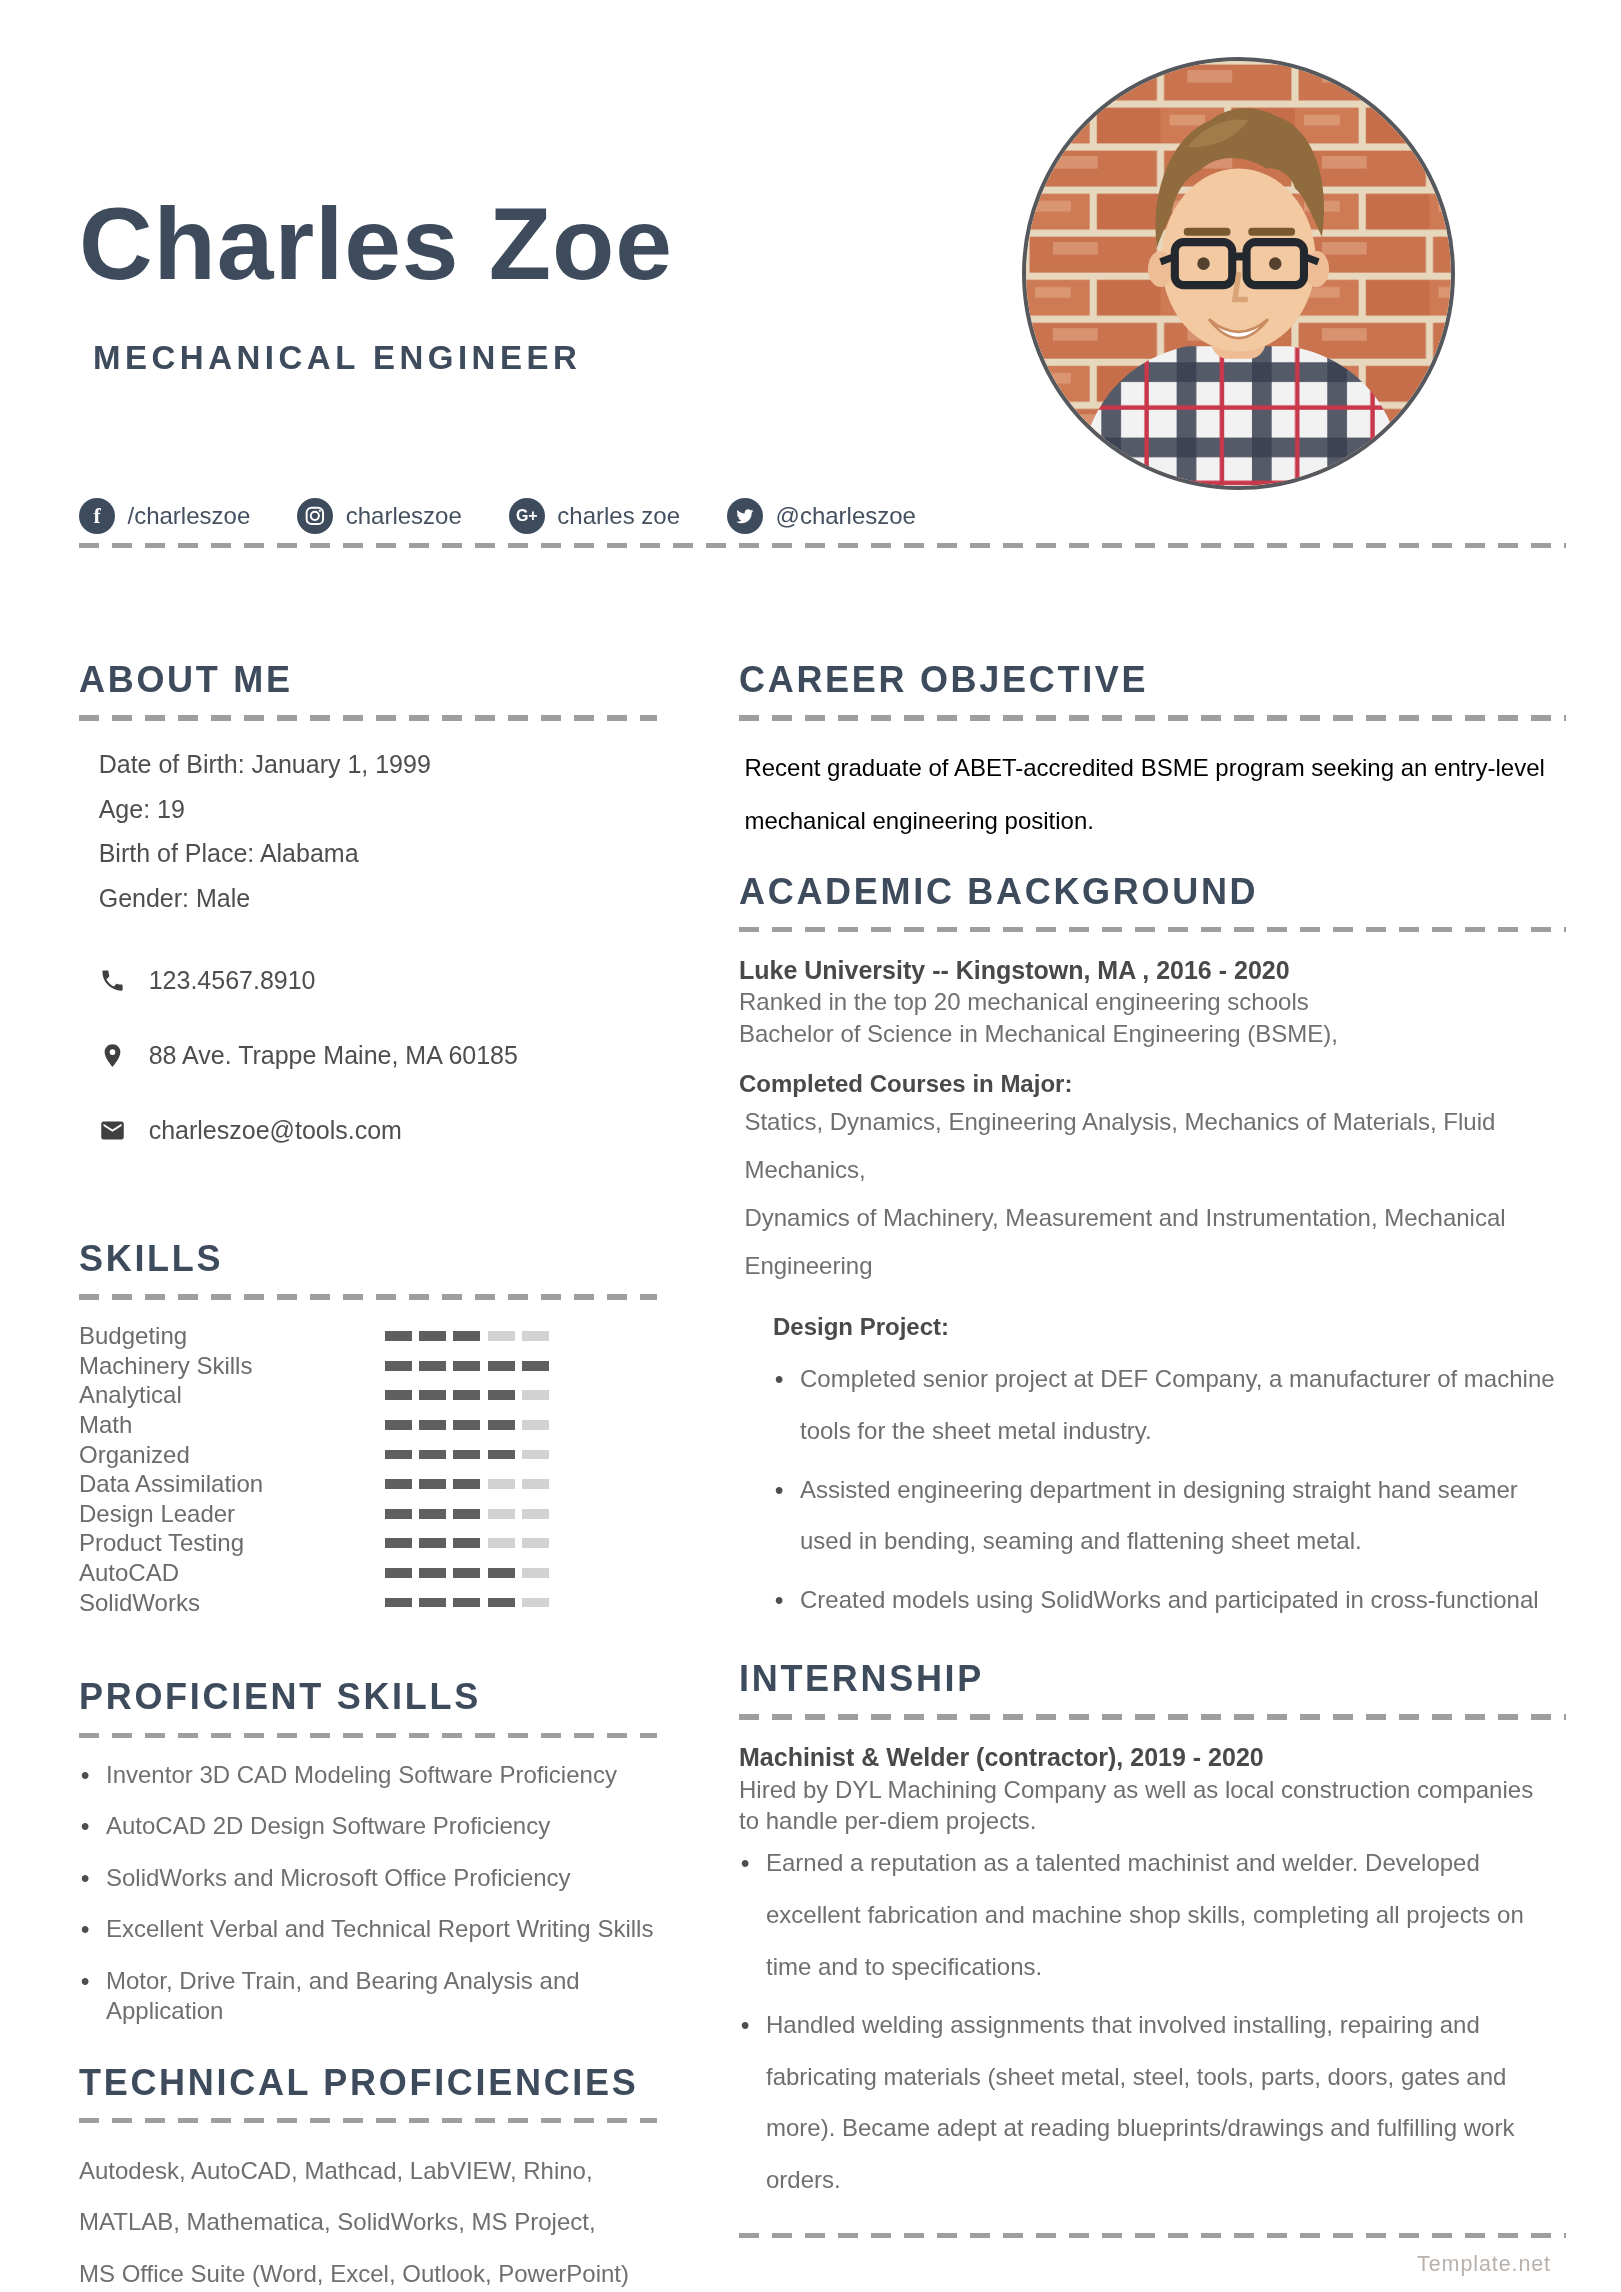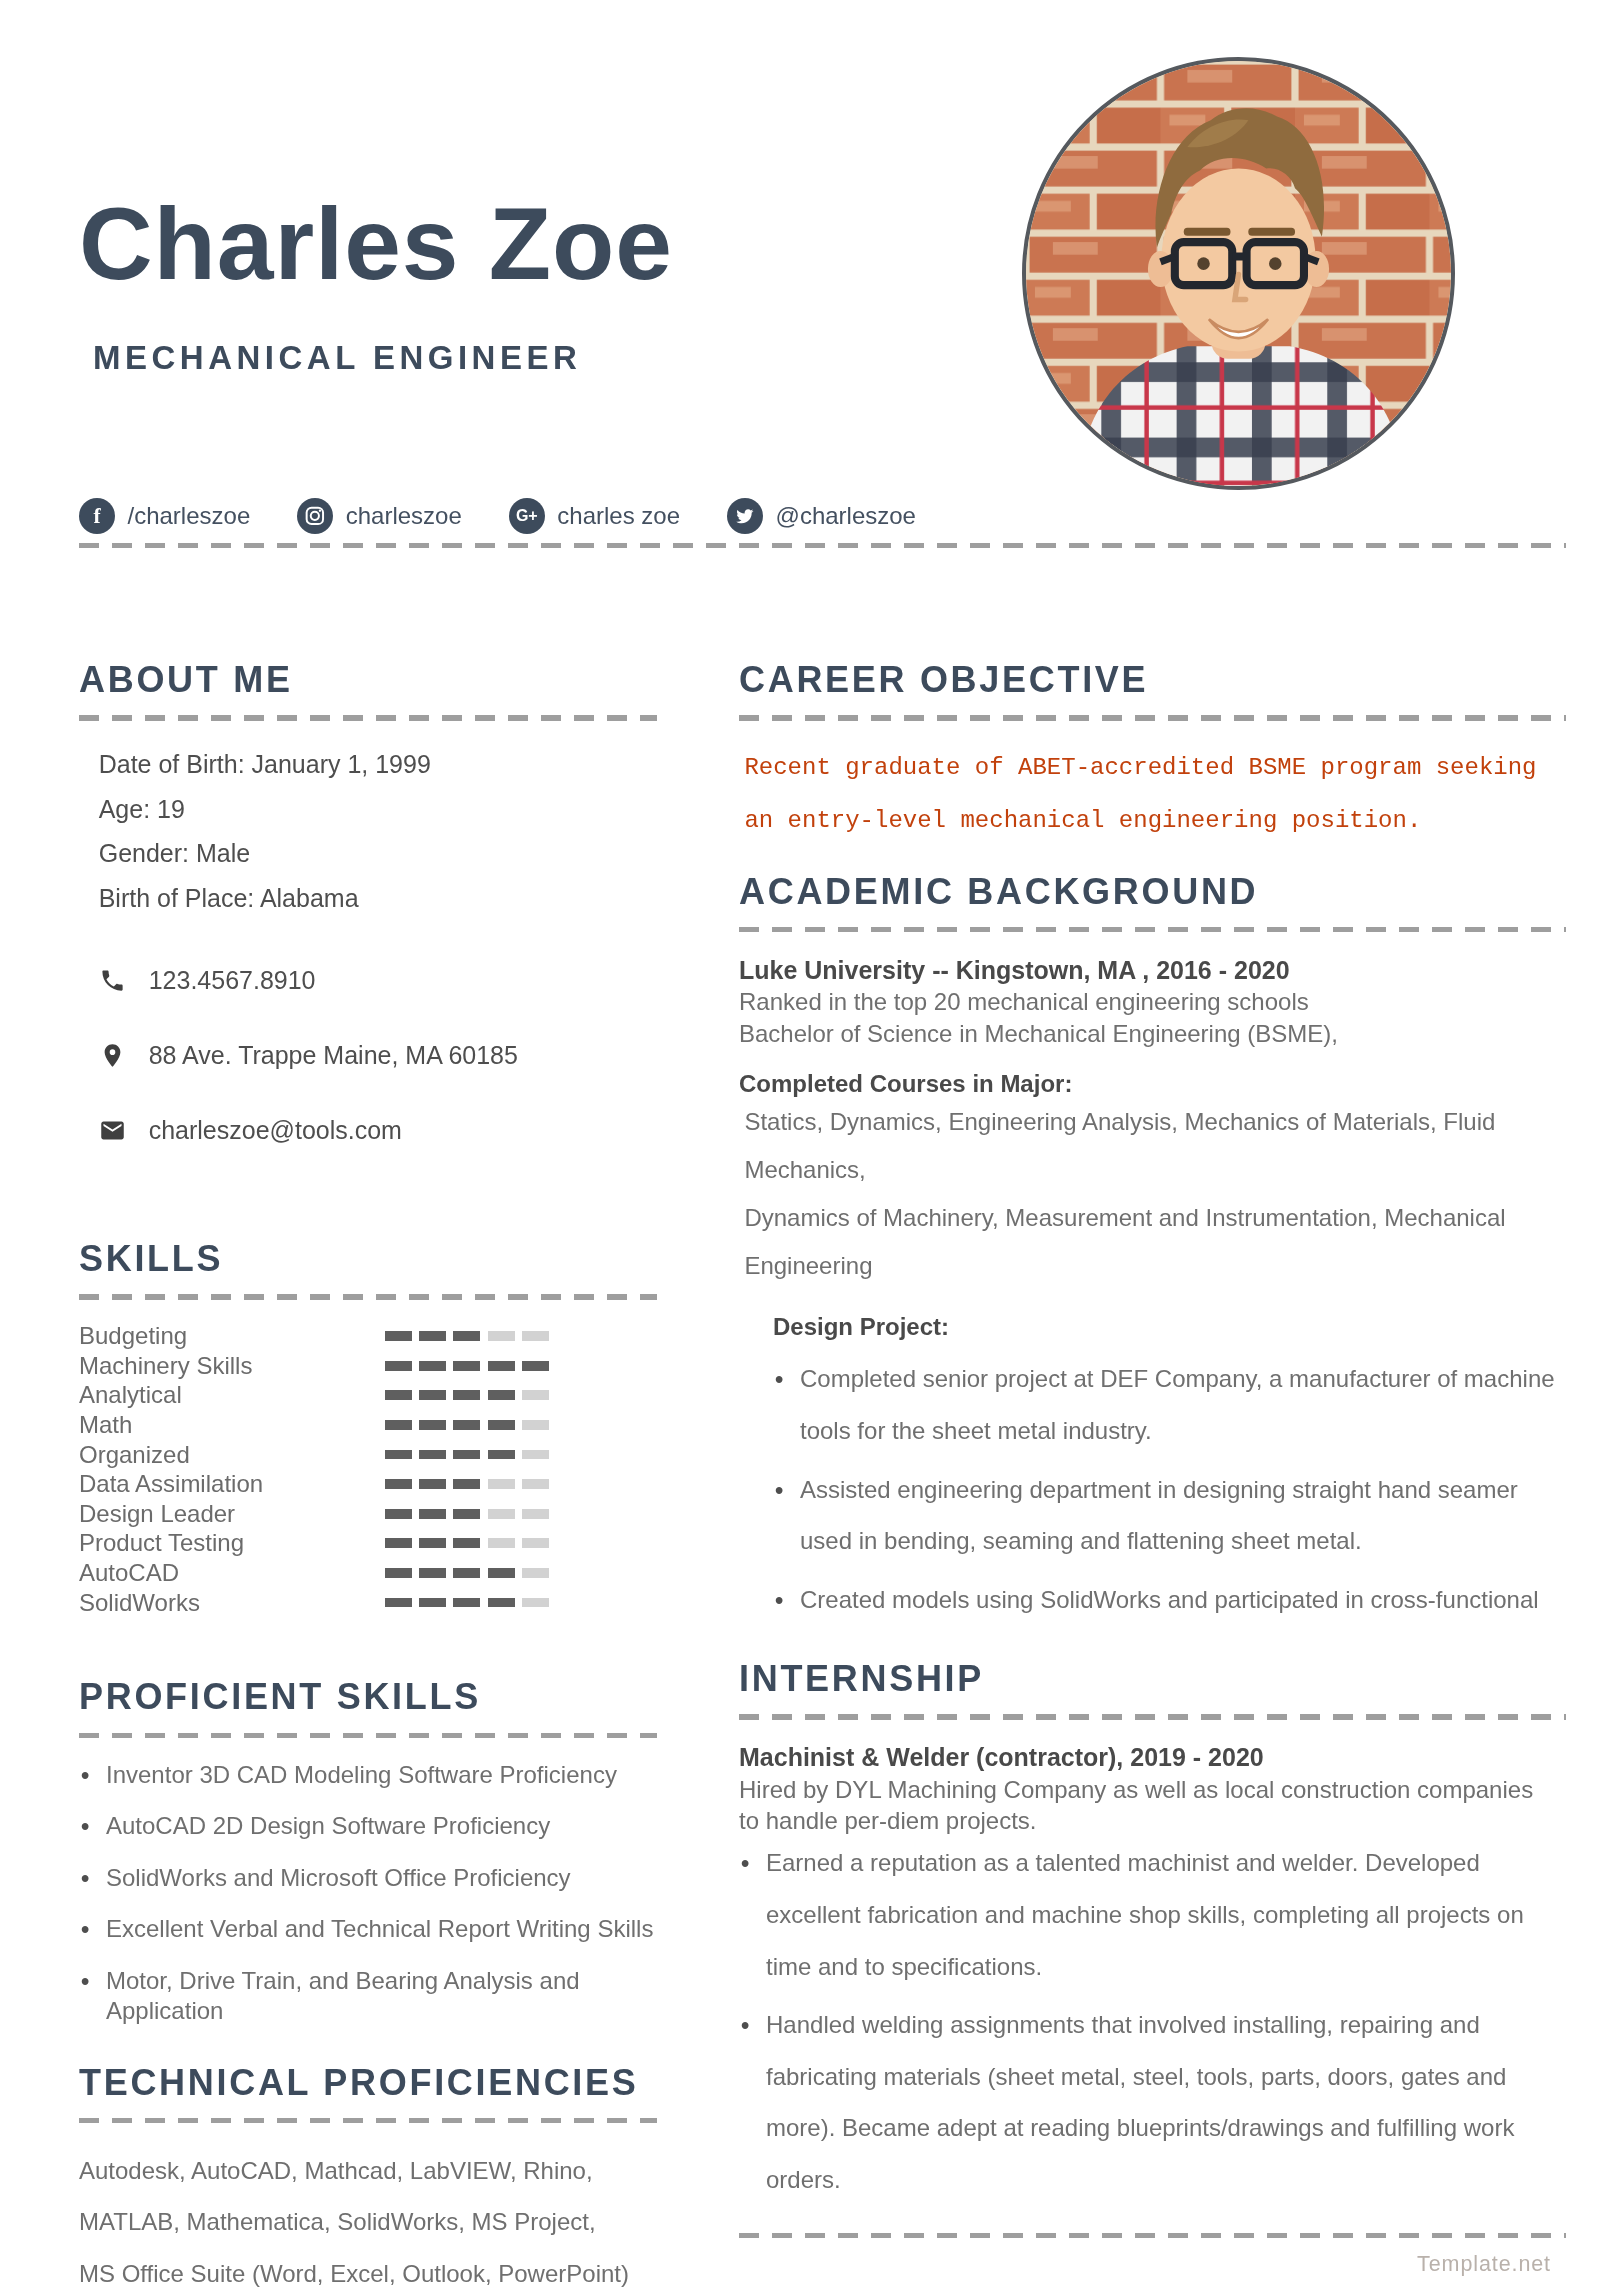--- a/index.html
+++ b/index.html
@@ -60,21 +60,21 @@
 
   
   .tech-sec{margin-top:36px;}
   .tech-line{font-size:24px;color:#6f6f6f;line-height:2.15;}
 
   
   .lang-sec{margin-top:25px;}
 
   
   .obj-sec{margin-top:75px;}
-  .obj-text{font-size:24px;color:#c2410c;line-height:2.2;padding-left:5.4px;font-family:Liberation Mono, monospace;}
+  .obj-text{font-size:24px;color:#000000;line-height:2.2;padding-left:5.4px;}
 
   .acad-sec{margin-top:23px;}
   .acad-school{font-size:25px;font-weight:700;color:#494949;line-height:1.3;}
   .acad-line{font-size:24px;color:#6f6f6f;line-height:1.33;}
   .courses-label{font-size:24px;font-weight:700;color:#494949;margin-top:19.7px;}
   .course-line{font-size:24px;color:#6f6f6f;line-height:2.0;padding-left:5.4px;}
   .project-block{margin-left:34px;margin-top:23px;}
   .project-label{font-size:24px;font-weight:700;color:#494949;margin-bottom:12.5px;}
   .project-block li{margin-bottom:7.2px;line-height:2.15;}
 
@@ -193,22 +193,22 @@
   <div class="columns">
 
     <div class="col-left">
 
       <div class="about-sec">
         <div class="sec-head">ABOUT ME</div>
         <div class="dash"></div>
         <div class="about-lines">
           <div class="about-line">Date of Birth: January 1, 1999</div>
           <div class="about-line">Age: 19</div>
+          <div class="about-line">Birth of Place: Alabama</div>
           <div class="about-line">Gender: Male</div>
-          <div class="about-line">Birth of Place: Alabama</div>
         </div>
         <div class="contact-rows">
           <div class="contact-row">
             <svg width="27" height="27" viewBox="0 0 24 24" fill="#3f3f3f">
               <path d="M6.6 10.8c1.4 2.8 3.8 5.1 6.6 6.6l2.2-2.2c.3-.3.7-.4 1-.2 1.1.4 2.3.6 3.6.6.6 0 1 .4 1 1V20c0 .6-.4 1-1 1C10.6 21 3 13.4 3 4c0-.6.4-1 1-1h3.5c.6 0 1 .4 1 1 0 1.2.2 2.4.6 3.6.1.3 0 .7-.2 1l-2.3 2.2z"></path>
             </svg>
             <span class="contact-text">123.4567.8910</span>
           </div>
           <div class="contact-row">
             <svg width="27" height="27" viewBox="0 0 24 24" fill="#3f3f3f">

